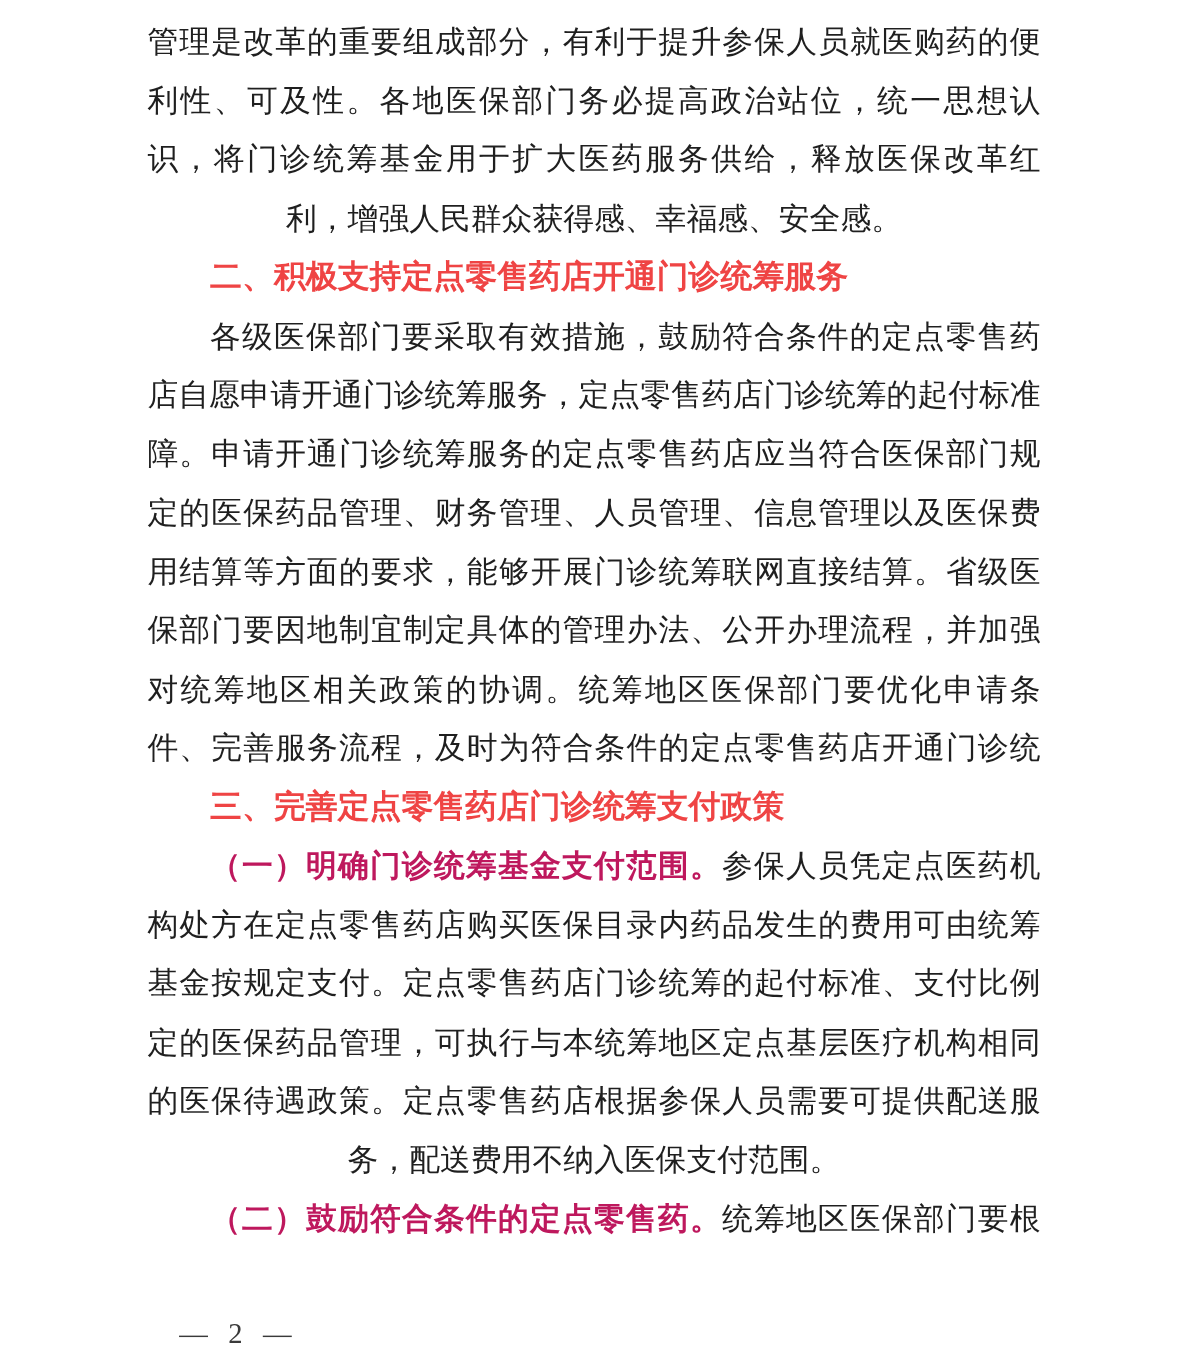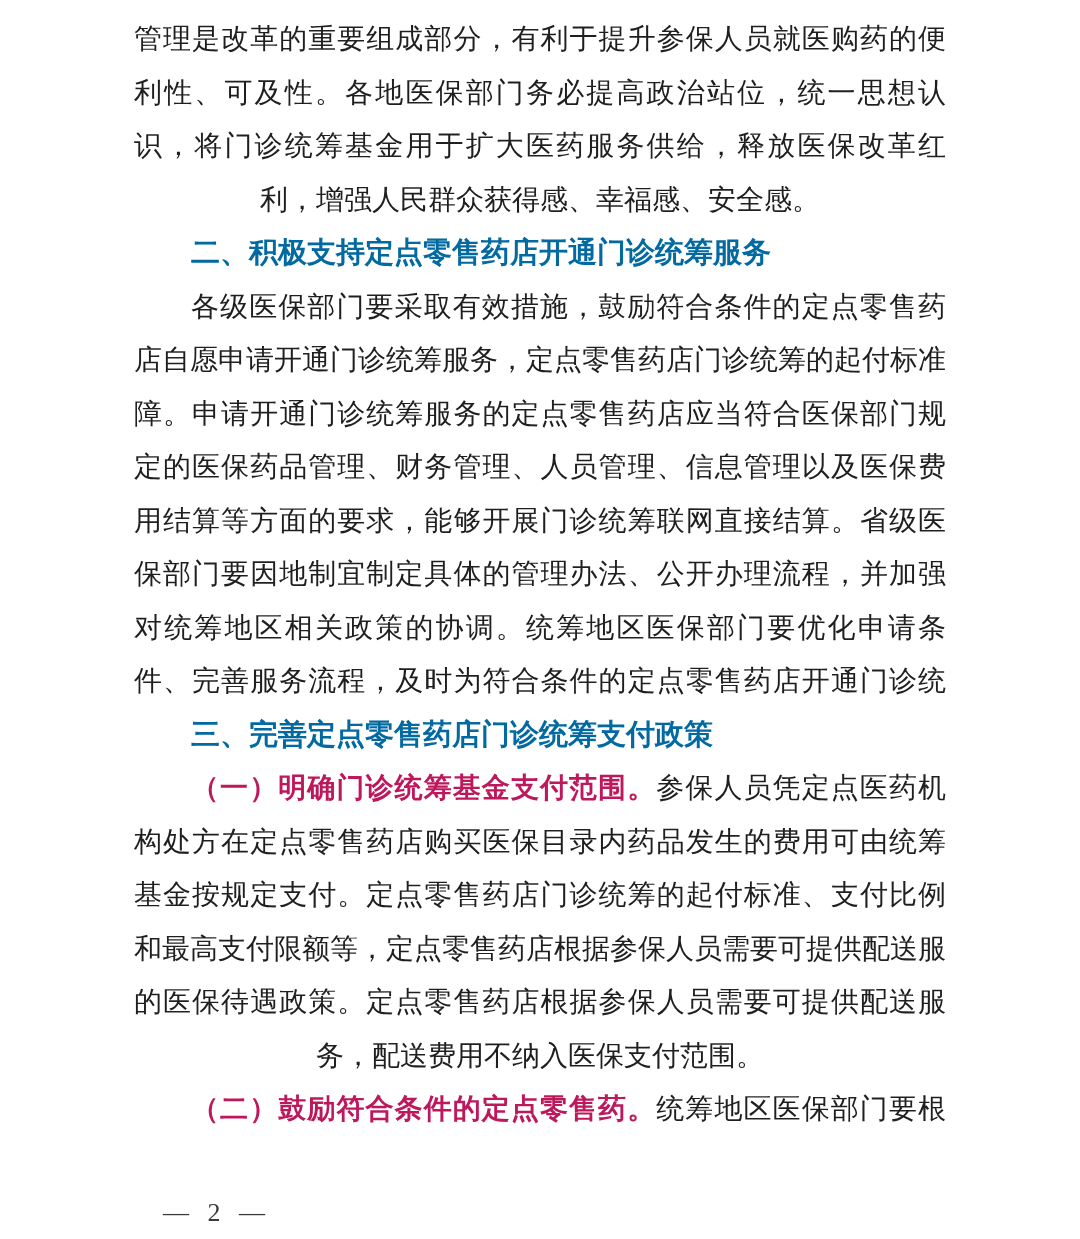--- a/index.html
+++ b/index.html
@@ -40,21 +40,21 @@
   }
   
   .line.indent {
     text-indent: 57px;
   }
   
   .line.heading {
     font-family: "Liberation Sans", sans-serif;
     font-weight: bold;
     font-size: 29px;
-    color: #0369a1;
+    color: #ef4444;
     text-align: left;
   }
   
   .lead-bold {
     font-weight: bold;
     color: #be185d;
   }
   .footer {
     position: absolute;
     left: 163px;
@@ -81,21 +81,21 @@
   <div class="line fill">用结算等方面的要求，能够开展门诊统筹联网直接结算。省级医</div>
   <div class="line fill">保部门要因地制宜制定具体的管理办法、公开办理流程，并加强</div>
   <div class="line fill">对统筹地区相关政策的协调。统筹地区医保部门要优化申请条</div>
   <div class="line fill">件、完善服务流程，及时为符合条件的定点零售药店开通门诊统</div>
   <div class="line heading indent">三、完善定点零售药店门诊统筹支付政策</div>
   <div class="line fill indent">
     <span class="lead-bold">（一）明确门诊统筹基金支付范围。</span><span>参保人员凭定点医药机</span>
   </div>
   <div class="line fill">构处方在定点零售药店购买医保目录内药品发生的费用可由统筹</div>
   <div class="line fill">基金按规定支付。定点零售药店门诊统筹的起付标准、支付比例</div>
-  <div class="line fill">和最高支付限额等，定点零售药店根据参保人员需要可提供配送服</div>
+  <div class="line fill">定的医保药品管理，可执行与本统筹地区定点基层医疗机构相同</div>
   <div class="line fill">的医保待遇政策。定点零售药店根据参保人员需要可提供配送服</div>
   <div class="line end">务，配送费用不纳入医保支付范围。</div>
   <div class="line fill indent">
     <span class="lead-bold">（二）鼓励符合条件的定点零售药。</span><span>统筹地区医保部门要根</span>
   </div>
 </div>
 
 <div class="footer">— 2 —</div>
 
 </body></html>

